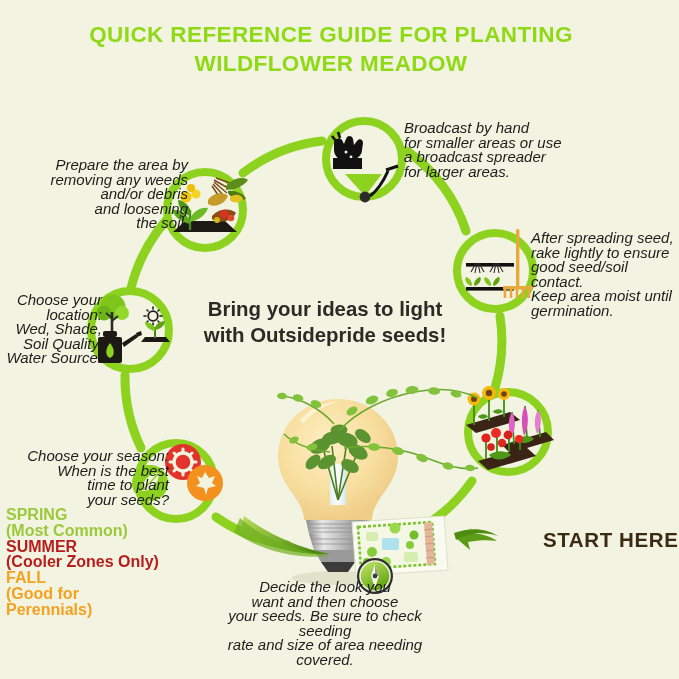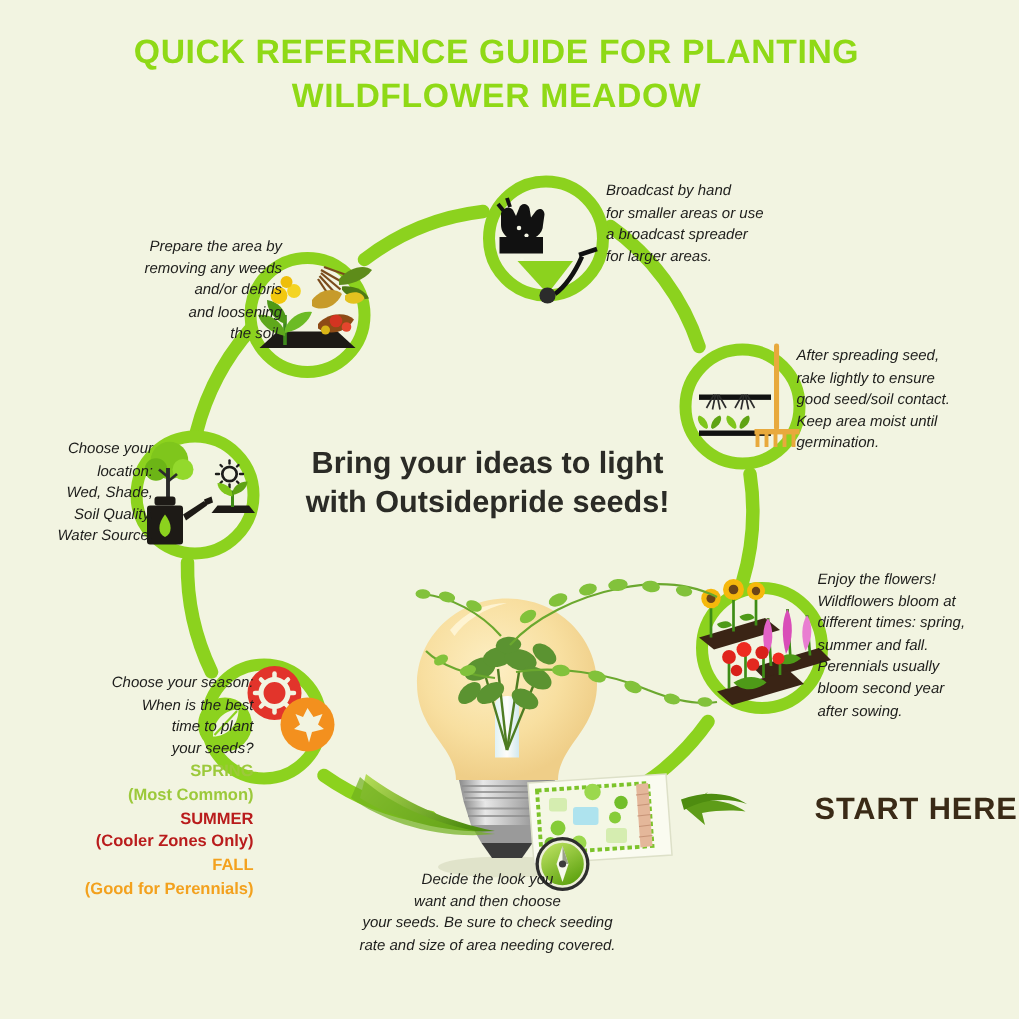--- a/index.html
+++ b/index.html
@@ -25,45 +25,45 @@
   .title .l2{display:block;}
 
   
   #art{position:absolute;left:0;top:0;width:679px;height:679px;}
 
   
   .cap{
     position:absolute;
     font-family:"Liberation Sans", sans-serif;
     font-style:italic;
-    font-size:10px;
+    font-size:15px;
     line-height:14.6px;
     color:#1d1d1b;
     white-space:pre-line;
   }
   .cap.r{text-align:right;}
   .cap.l{text-align:left;}
   .cap.c{text-align:center;}
 
   
   #cap-prepare   {left:40px;  top:158px; width:148px;}
   #cap-broadcast {left:404px; top:121px; width:160px;}
   #cap-rake      {left:531px; top:231px; width:150px;}
   #cap-location  {left:2px;   top:293px; width:100px;}
   #cap-enjoy     {left:545px; top:380px; width:134px;}
   #cap-season    {left:6px;   top:449px; width:163px;}
   #cap-decide    {left:214px; top:580px; width:222px;}
 
   
   .seasons{
     position:absolute;left:6px;top:507px;width:163px;
-    text-align:right;
+    text-align:left;
     font-family:"Liberation Sans", sans-serif;
     font-weight:bold;
-    font-size:11px;
+    font-size:16px;
     line-height:15.8px;
   }
   .seasons .s-name{display:block;}
   .seasons .s-note{display:block;}
   .s-spring{color:#9CC93B;}
   .s-summer{color:#b91c1c;}
   .s-fall  {color:#F3A11E;}
 
   
   .slogan{
@@ -484,27 +484,20 @@
 good seed/soil contact.
 Keep area moist until
 germination.</div>
 
   <div class="cap r" id="cap-location">Choose your
 location:
 Wed, Shade,
 Soil Quality,
 Water Source.</div>
 
-  <div class="cap l" id="cap-enjoy">Enjoy the flowers!
-Wildflowers bloom at
-different times: spring,
-summer and fall.
-Perennials usually
-bloom second year
-after sowing.</div>
 
   <div class="cap r" id="cap-season">Choose your season:
 When is the best
 time to plant
 your seeds?</div>
 
   <div class="cap c" id="cap-decide">Decide the look you
 want and then choose
 your seeds.  Be sure to check seeding
 rate and size of area needing covered.</div>

